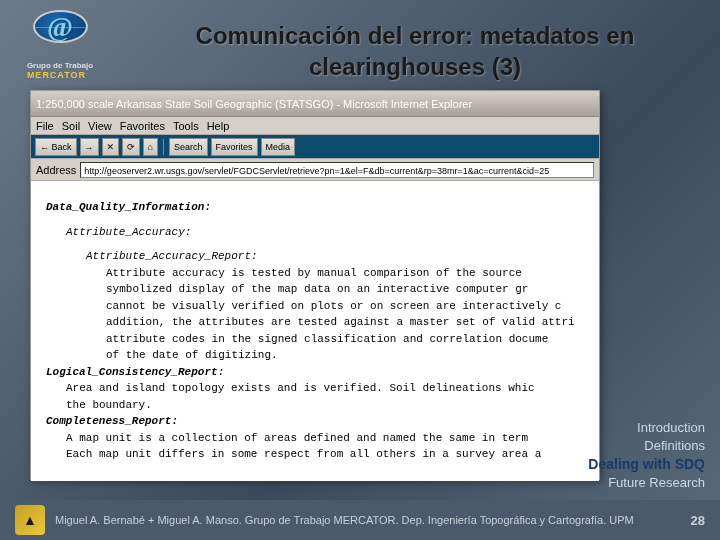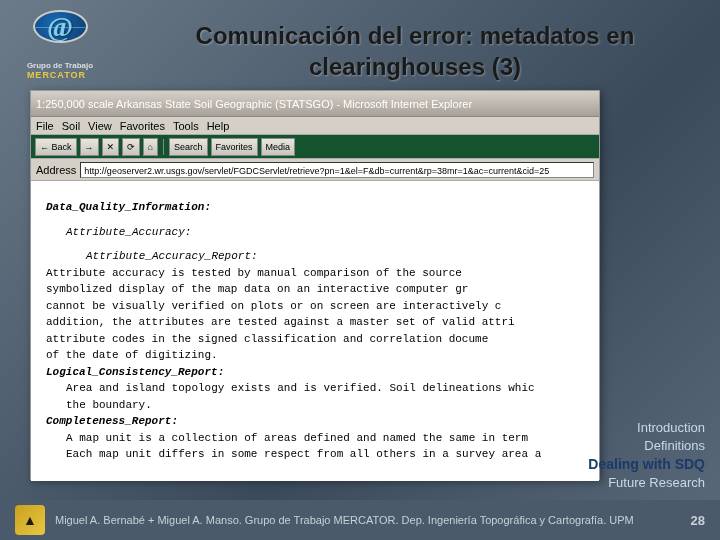--- a/index.html
+++ b/index.html
@@ -151,21 +151,21 @@
     }
 
     .menu-item {
       font-size: 11px;
       color: #000;
       font-family: 'Tahoma', sans-serif;
       cursor: pointer;
     }
 
     .browser-toolbar {
-      background: #14532d;
+      background: #0c4a6e;
       height: 24px;
       display: flex;
       align-items: center;
       padding: 0 4px;
       gap: 3px;
       border-bottom: 1px solid #aaa;
     }
 
     .toolbar-btn {
       background: linear-gradient(to bottom, #e8e4de, #c8c4be);
@@ -230,21 +230,21 @@
       font-weight: bold;
     }
 
     .content-italic {
       font-style: italic;
       margin-top: 8px;
     }
 
     .indent-1 { margin-left: 20px; }
     .indent-2 { margin-left: 40px; }
-    .indent-3 { }
+    .indent-3 { margin-left: 60px; }
 
     
     .right-nav {
       position: absolute;
       right: 15px;
       bottom: 50px;
       text-align: right;
       display: flex;
       flex-direction: column;
       gap: 3px;

